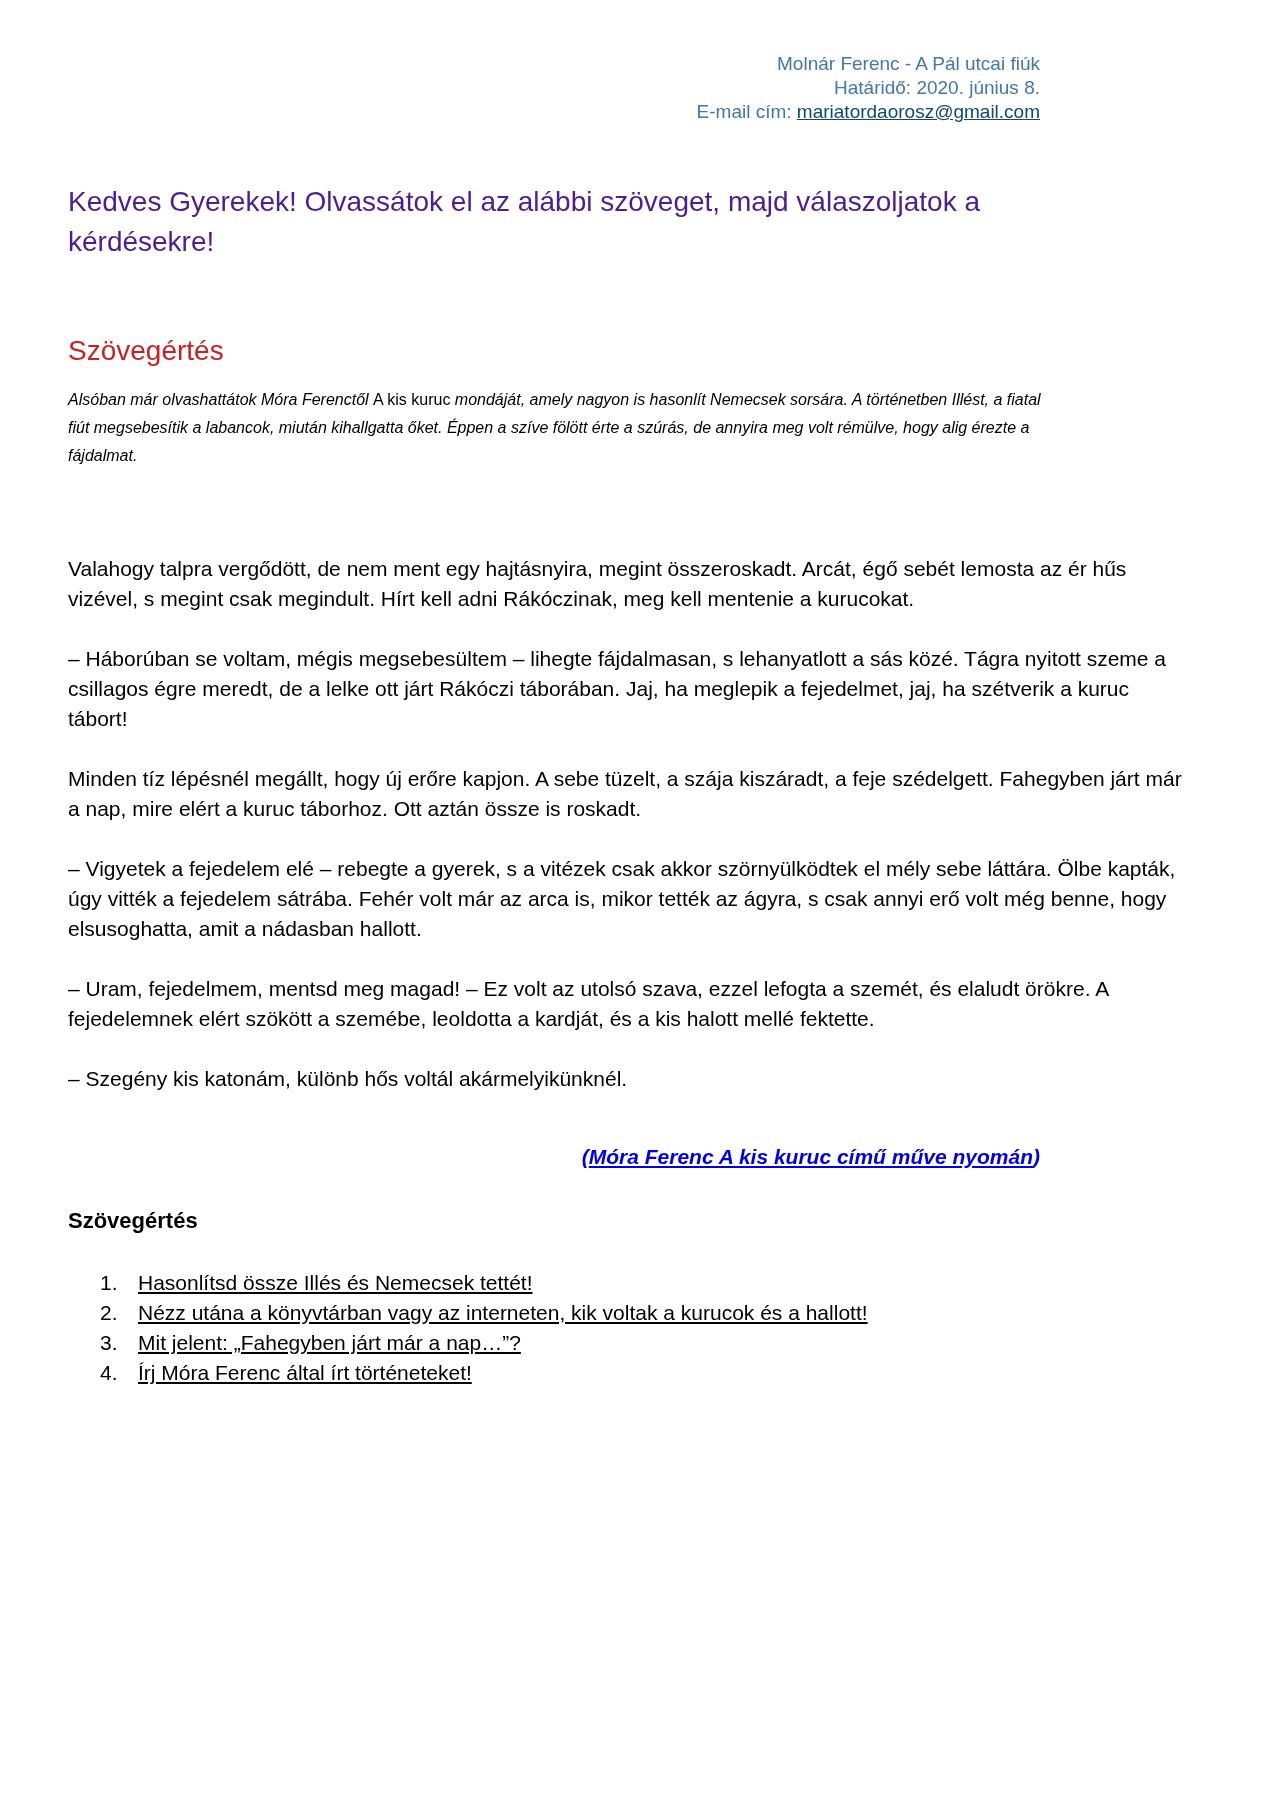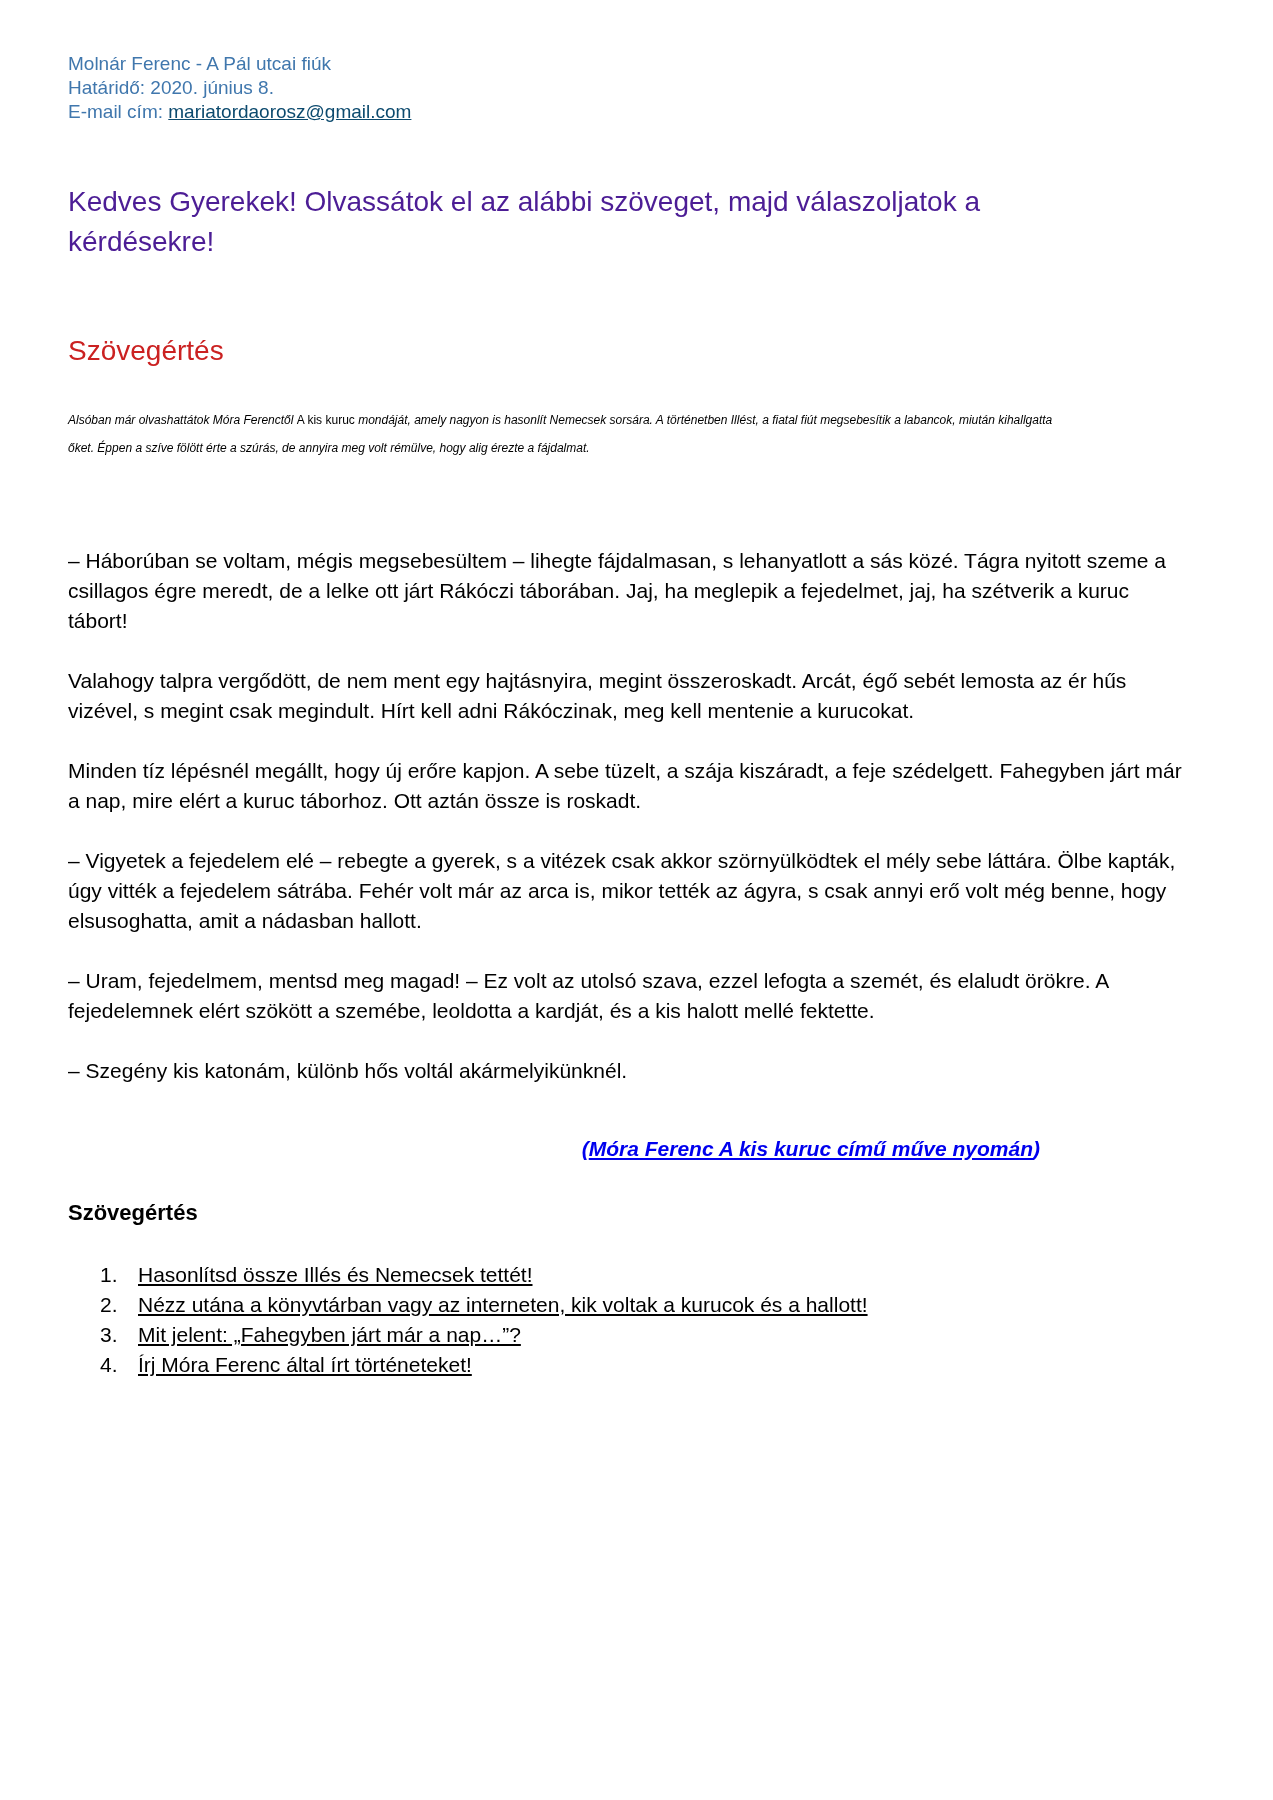--- a/index.html
+++ b/index.html
@@ -14,21 +14,21 @@
     width: 1273px;
     height: 1800px;
     background: #ffffff;
     overflow: hidden;
   }
   
   .doc-header {
     padding-top: 52px;
     margin-left: 68px;
     width: 972px;
-    text-align: left;
+    text-align: right;
     font-size: 19px;
     line-height: 24px;
     color: #4077ad;
   }
   .doc-header a.email-link {
     color: #0c4a6e;
     text-decoration: underline;
     cursor: pointer;
   }
   
@@ -43,23 +43,23 @@
   
   .section-heading {
     margin: 70px 0 0 68px;
     font-size: 28px;
     line-height: 38px;
     font-weight: 400;
     color: #cb2121;
   }
   
   .intro {
-    margin: 36px 0 0 68px;
+    margin: 16px 0 0 68px;
     width: 990px;
-    font-size: 12px;
+    font-size: 16px;
     line-height: 28px;
     font-style: italic;
   }
   .intro .upright { font-style: normal; }
   
   .story {
     margin: 84px 0 0 68px;
     width: 1122px;
     font-size: 21px;
     line-height: 30px;
@@ -114,22 +114,22 @@
     <div><span>E-mail cím: </span><a class="email-link">mariatordaorosz@gmail.com</a></div>
   </div>
 
   <div class="greeting-heading">Kedves Gyerekek! Olvassátok el az alábbi szöveget, majd válaszoljatok a kérdésekre!</div>
 
   <div class="section-heading">Szövegértés</div>
 
   <p class="intro"><span>Alsóban már olvashattátok Móra Ferenctől </span><span class="upright">A kis kuruc</span><span> mondáját, amely nagyon is hasonlít Nemecsek sorsára. A történetben Illést, a fiatal fiút megsebesítik a labancok, miután kihallgatta őket. Éppen a szíve fölött érte a szúrás, de annyira meg volt rémülve, hogy alig érezte a fájdalmat.</span></p>
 
   <div class="story">
+    <p>Valahogy talpra vergődött, de nem ment egy hajtásnyira, megint összeroskadt. Arcát, égő sebét lemosta az ér hűs vizével, s megint csak megindult. Hírt kell adni Rákóczinak, meg kell mentenie a kurucokat.</p>
     <p>– Háborúban se voltam, mégis megsebesültem – lihegte fájdalmasan, s lehanyatlott a sás közé. Tágra nyitott szeme a csillagos égre meredt, de a lelke ott járt Rákóczi táborában. Jaj, ha meglepik a fejedelmet, jaj, ha szétverik a kuruc tábort!</p>
-    <p>Valahogy talpra vergődött, de nem ment egy hajtásnyira, megint összeroskadt. Arcát, égő sebét lemosta az ér hűs vizével, s megint csak megindult. Hírt kell adni Rákóczinak, meg kell mentenie a kurucokat.</p>
     <p>Minden tíz lépésnél megállt, hogy új erőre kapjon. A sebe tüzelt, a szája kiszáradt, a feje szédelgett. Fahegyben járt már a nap, mire elért a kuruc táborhoz. Ott aztán össze is roskadt.</p>
     <p>– Vigyetek a fejedelem elé – rebegte a gyerek, s a vitézek csak akkor szörnyülködtek el mély sebe láttára. Ölbe kapták, úgy vitték a fejedelem sátrába. Fehér volt már az arca is, mikor tették az ágyra, s csak annyi erő volt még benne, hogy elsusoghatta, amit a nádasban hallott.</p>
     <p>– Uram, fejedelmem, mentsd meg magad! – Ez volt az utolsó szava, ezzel lefogta a szemét, és elaludt örökre. A fejedelemnek elért szökött a szemébe, leoldotta a kardját, és a kis halott mellé fektette.</p>
     <p>– Szegény kis katonám, különb hős voltál akármelyikünknél.</p>
   </div>
 
   <div class="source-line"><span>(</span><a class="source-link">Móra Ferenc A kis kuruc című műve nyomán</a><span>)</span></div>
 
   <div class="questions-heading">Szövegértés</div>
 

